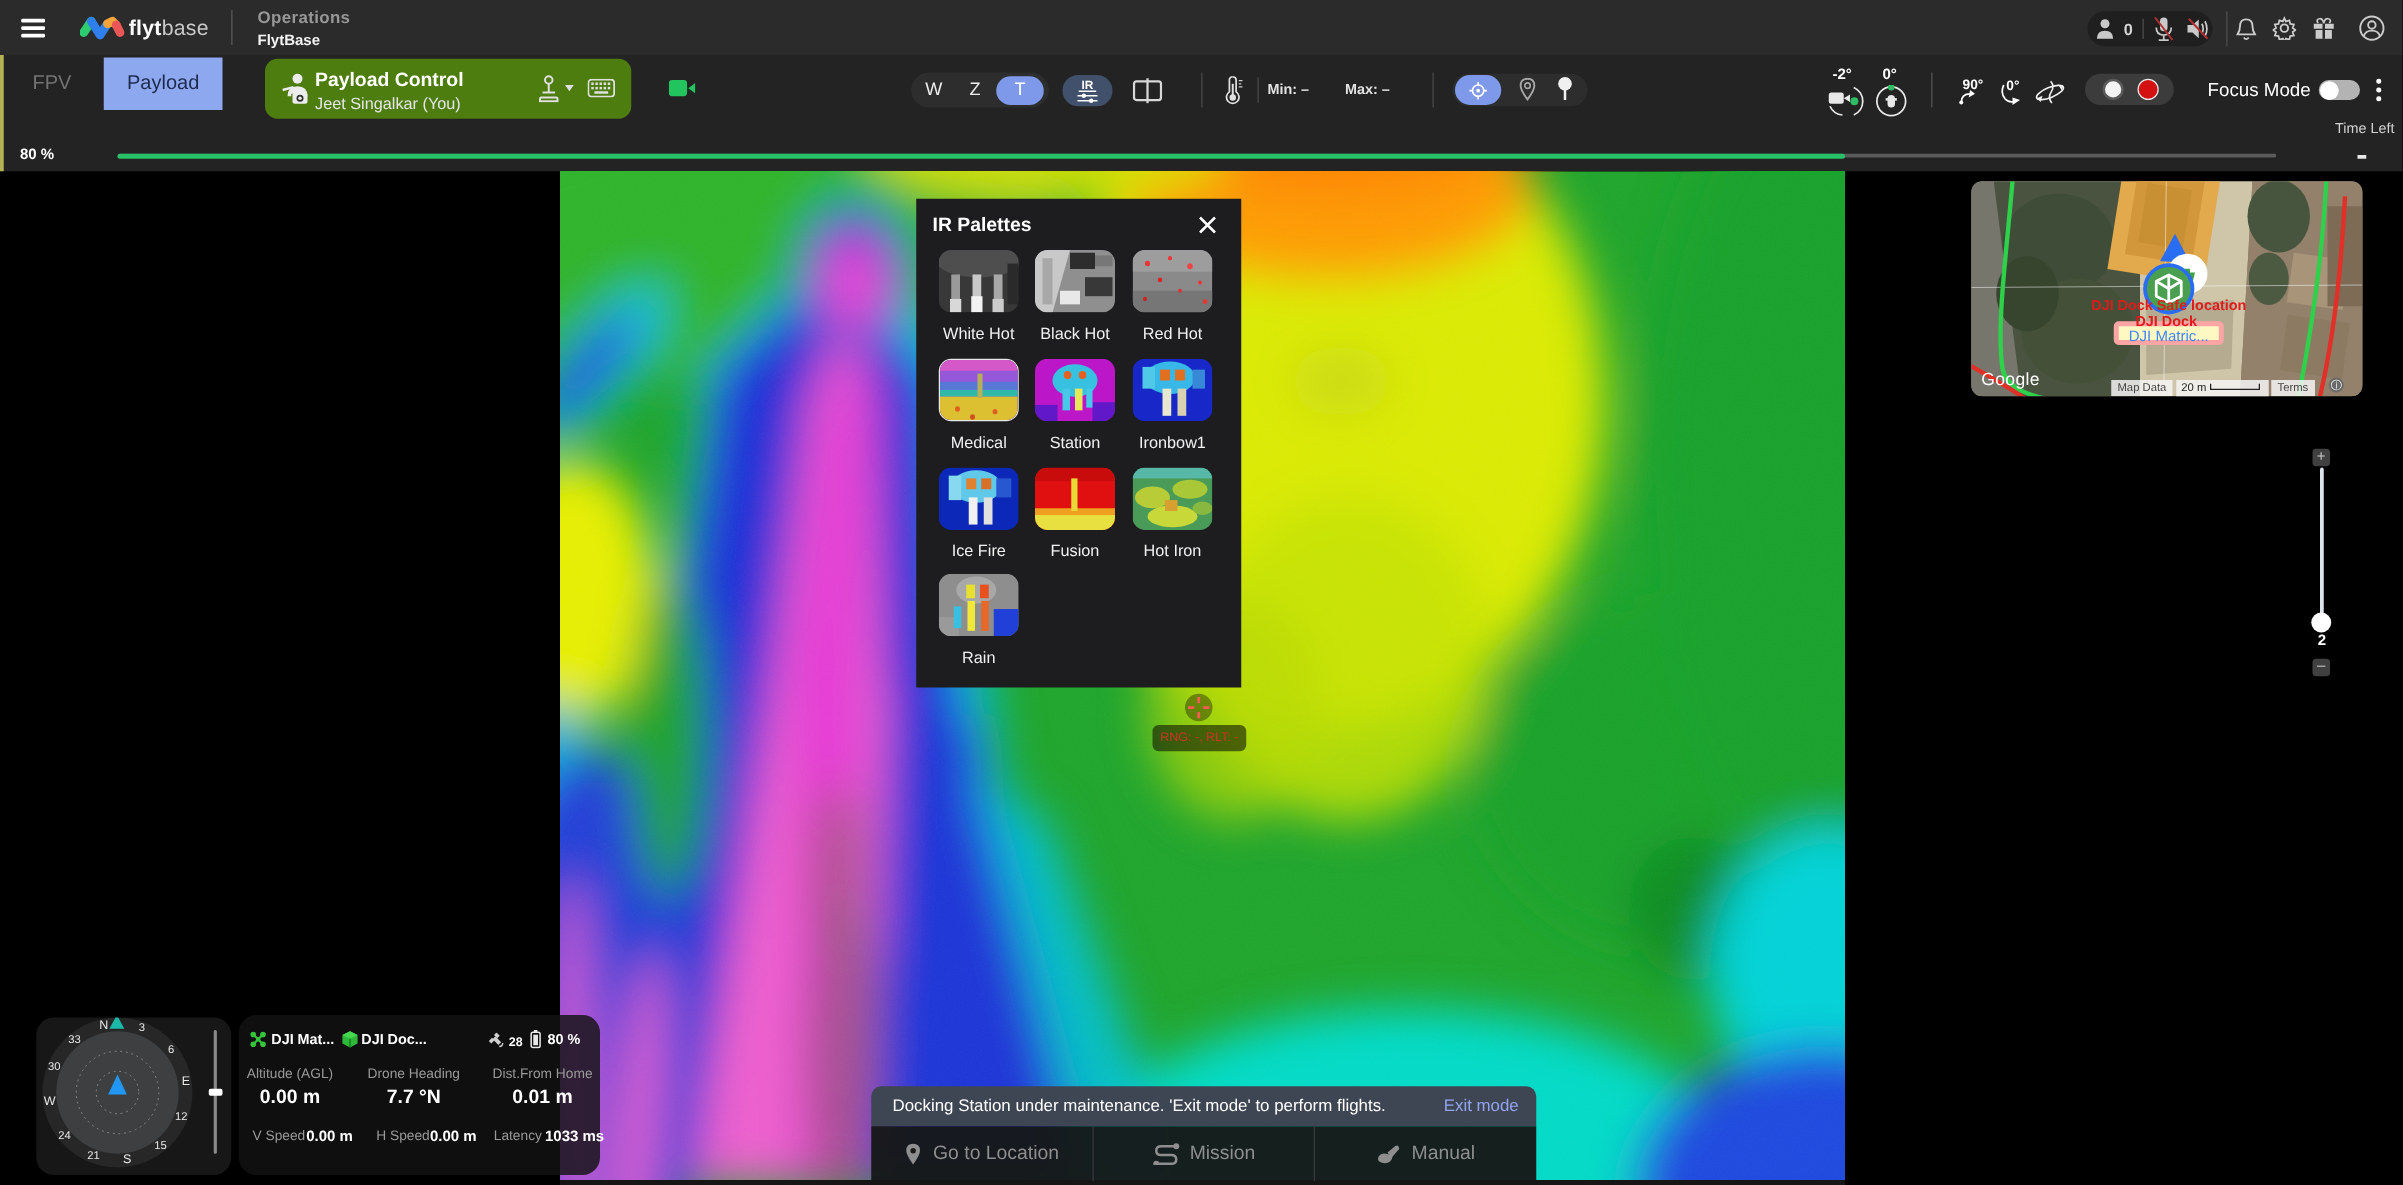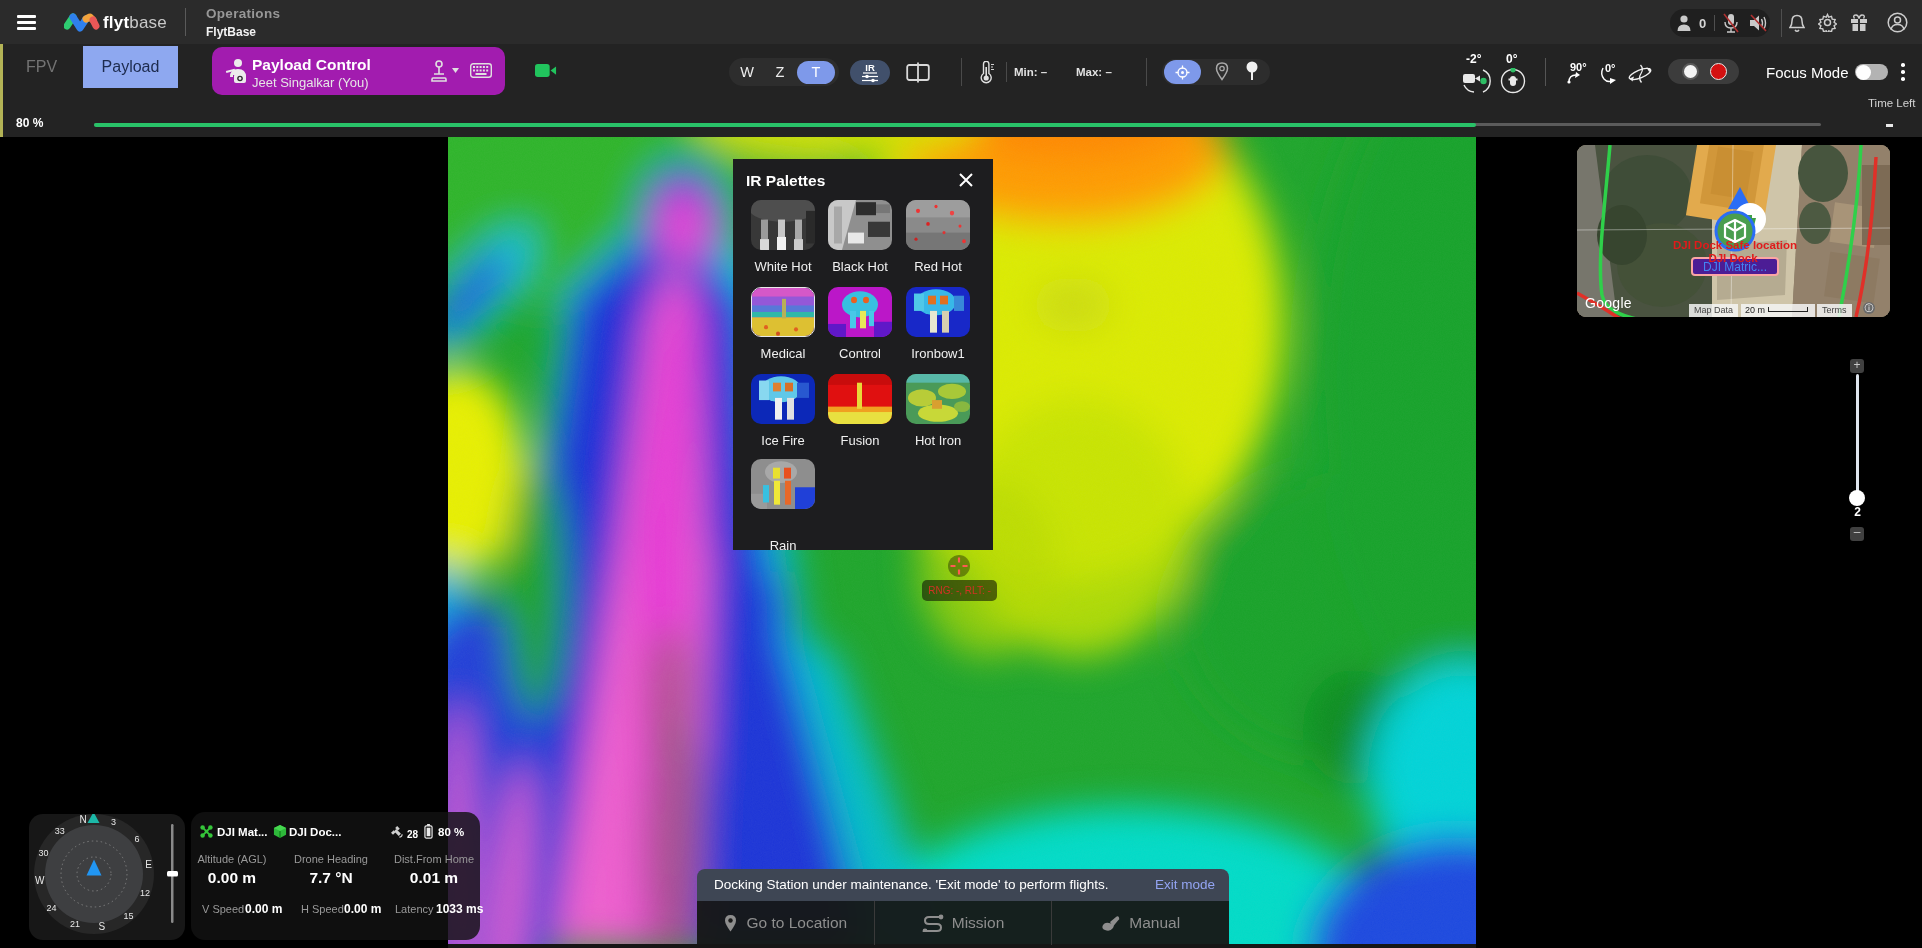--- a/index.html
+++ b/index.html
@@ -27,21 +27,21 @@
 
 #hdrpill { position:absolute; left:1670px; top:9px; width:100px; height:28px; background:#1f1f1f; border-radius:14px; }
 
 
 #fpvtab { position:absolute; left:0px; top:46px; width:83px; height:42px; color:#737373;
   font-size:16px; display:flex; align-items:center; justify-content:center; }
 #paytab { position:absolute; left:83px; top:46px; width:95px; height:42px; background:#8ea8f0;
   color:#1d2b4e; font-size:16px; display:flex; align-items:center; justify-content:center; }
 
 
-#pcard { position:absolute; left:212px; top:47px; width:293px; height:48px; background:#a21caf; border-radius:10px; }
+#pcard { position:absolute; left:212px; top:47px; width:293px; height:48px; background:#4d7c0f; border-radius:10px; }
 #pcard .t1 { position:absolute; left:40px; top:9px; font-size:15.5px; font-weight:700; color:#fff; }
 #pcard .t2 { position:absolute; left:40px; top:28px; font-size:13px; color:#e6e6e6; }
 
 
 #wzt { position:absolute; left:729px; top:58px; width:110px; height:28px; background:#2d2d2d; border-radius:14px;
   display:flex; align-items:center; color:#ececec; font-size:14.5px; }
 #wzt .w { width:36px; text-align:center; }
 #wzt .z { width:30px; text-align:center; }
 #wzt .t { width:38px; height:23px; margin-left:2px; background:#7e99ea; color:#fff; border-radius:12px;
   display:flex; align-items:center; justify-content:center; }
@@ -446,21 +446,21 @@
     <rect x="0" y="34" width="18" height="12" fill="#6018c8"></rect>
           <rect x="46" y="32" width="18" height="14" fill="#6018c8"></rect>
     <ellipse cx="32" cy="16" rx="18" ry="12" fill="#38c0e0"></ellipse>
     <rect x="22" y="22" width="6" height="16" fill="#48c8e8"></rect>
           <rect x="32" y="22" width="6" height="16" fill="#e8e858"></rect>
           <rect x="41" y="22" width="5" height="14" fill="#48c8e8"></rect>
     <circle cx="26" cy="12" r="3" fill="#e86020"></circle>
           <circle cx="38" cy="12" r="3" fill="#e86020"></circle>
         </svg>
   </div>
-  <div class="tlab" style="left:87px;top:187px;">Control</div>
+  <div class="tlab" style="left:87px;top:187px;">Station</div>
   <div class="thumb" style="left:173px;top:128px;">
     <svg width="64" height="50" viewBox="0 0 64 46" preserveAspectRatio="none">
           <rect width="64" height="46" fill="#1828c8"></rect>
     <ellipse cx="30" cy="14" rx="20" ry="12" fill="#38b8e8"></ellipse>
     <rect x="8" y="6" width="10" height="16" fill="#50c8e8"></rect>
           <rect x="48" y="8" width="10" height="14" fill="#3888d8"></rect>
     <rect x="22" y="8" width="8" height="8" fill="#e07020"></rect>
           <rect x="34" y="8" width="8" height="8" fill="#e07020"></rect>
     <rect x="24" y="22" width="7" height="20" fill="#e8e8d0"></rect>
           <rect x="36" y="22" width="7" height="20" fill="#d8d0b0"></rect>
@@ -510,21 +510,21 @@
     <rect x="44" y="26" width="20" height="20" fill="#2040d8"></rect>
           <rect x="0" y="32" width="16" height="14" fill="#9a9a9a"></rect>
     <ellipse cx="30" cy="12" rx="16" ry="10" fill="#a8a8a8"></ellipse>
     <rect x="22" y="8" width="7" height="10" fill="#e8e030"></rect>
           <rect x="33" y="8" width="7" height="10" fill="#e85020"></rect>
     <rect x="23" y="20" width="6" height="22" fill="#f0e838"></rect>
           <rect x="34" y="20" width="6" height="22" fill="#e86828"></rect>
     <rect x="12" y="24" width="6" height="16" fill="#38c0e0"></rect>
         </svg>
   </div>
-  <div class="tlab" style="left:10px;top:359px;margin-top:20px;">Rain</div>
+  <div class="tlab" style="left:10px;top:359px;">Rain</div>
 </div>
 
 <div id="xh">
   <svg width="22" height="22" viewBox="0 0 22 22">
     <path d="M11 2.5 V7.5 M11 14.5 V19.5 M2.5 11 H7.5 M14.5 11 H19.5" stroke="#ff5a52" stroke-width="2.2"></path>
   </svg>
 </div>
 <div id="rng">RNG: -, RLT: -</div>
 <div class="abs" style="left:448px;top:944px;width:1028px;height:4px;background:#161616;"></div>
 
@@ -563,21 +563,21 @@
     <path d="M299 12 C296 70 289 130 279 172" stroke="#e03028" stroke-width="3.5" fill="none"></path>
 
     <polygon points="163,42 151,64 175,65" fill="#2a6df5"></polygon>
     <circle cx="173" cy="74" r="16" fill="#ffffff"></circle>
     <path d="M165 70 h10 v3 h4 l-2 8 h-10 l-2 -8 h0 z" fill="#3fa044"></path>
     <circle cx="170" cy="78" r="3.5" fill="#ffffff" stroke="#3fa044" stroke-width="1.5"></circle>
     <circle cx="158" cy="86" r="19" fill="#4a9e4f" stroke="#2a6df5" stroke-width="3"></circle>
     <path d="M158 75 l10 5 v12 l-10 5 l-10 -5 v-12 z M158 75 v11 M148 80 l10 6 l10 -6 M158 86 v11" stroke="#ffffff" stroke-width="2.2" fill="none" stroke-linejoin="round"></path>
   </svg>
   <div class="abs" style="left:0;top:94px;width:316px;text-align:center;color:#e01b1b;font-weight:700;font-size:11.5px;">DJI Dock Safe location</div>
-  <div class="abs" style="left:114px;top:112px;width:88px;height:19px;background:#4c1d95;border:2px solid #fca5a5;border-radius:4px;color:#4285f4;font-size:12px;text-align:center;line-height:16px;">DJI Matric...</div>
+  <div class="abs" style="left:114px;top:112px;width:88px;height:19px;background:#fef9c3;border:4px solid #fca5a5;border-radius:4px;color:#4285f4;font-size:12px;text-align:center;line-height:16px;">DJI Matric...</div>
   <div class="abs" style="left:0;top:107px;width:312px;text-align:center;color:#e01b1b;font-weight:700;font-size:11.5px;">DJI Dock</div>
   <div class="abs" style="left:8px;top:150px;color:#fff;font-size:14px;letter-spacing:.3px;">Google</div>
   <div class="abs" style="left:112px;top:159px;height:13px;background:rgba(245,245,245,0.85);color:#444;font-size:9px;padding:1px 5px;">Map Data</div>
   <div class="abs" style="left:164px;top:159px;width:74px;height:30px;background:rgba(245,245,245,0.85);color:#222;font-size:9px;padding:1px 4px;">20 m <span style="display:inline-block;width:40px;height:5px;border-left:1px solid #222;border-right:1px solid #222;border-bottom:1px solid #222;vertical-align:1px;"></span></div>
   <div class="abs" style="left:240px;top:159px;height:13px;background:rgba(245,245,245,0.85);color:#444;font-size:9px;padding:1px 5px;">Terms</div>
   <div class="abs" style="left:286px;top:157px;width:12px;height:12px;border-radius:50%;background:#6a6a6a;color:#fff;font-size:9px;text-align:center;line-height:12px;">ⓘ</div>
 </div>
 
 <div class="zbtn" style="top:359px;">+</div>
 <div id="ztrack"></div>

